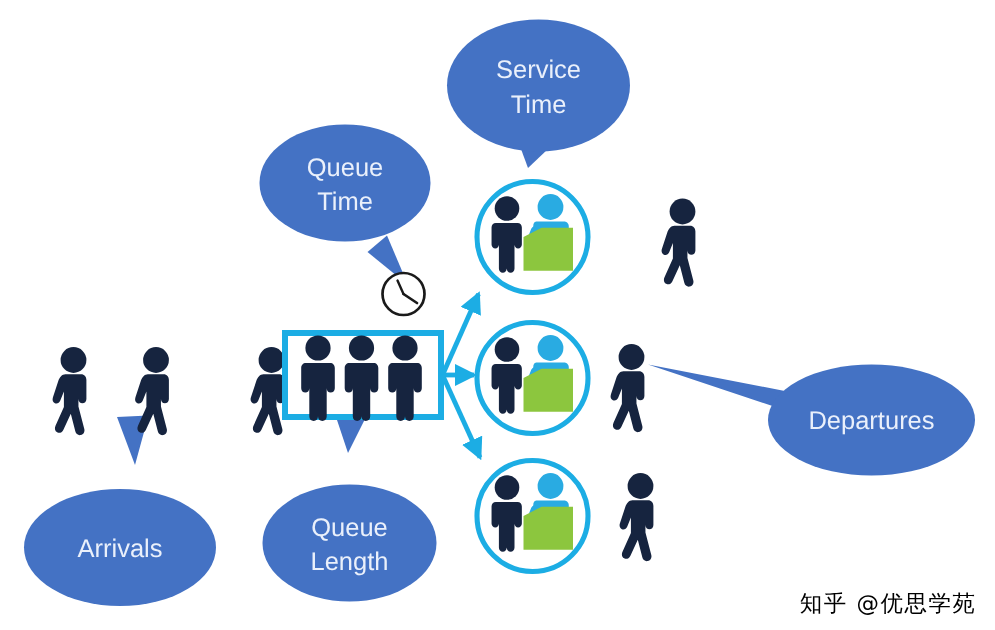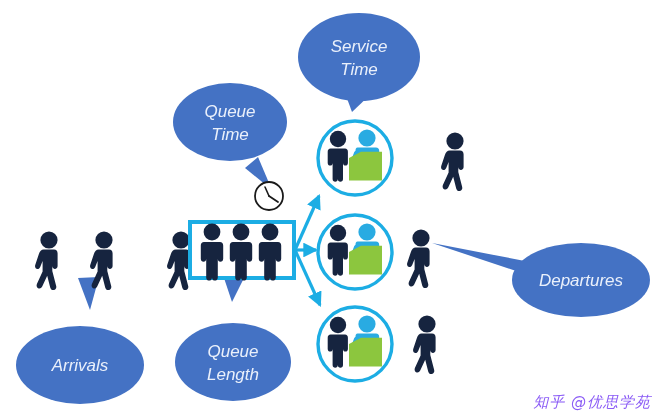--- a/index.html
+++ b/index.html
@@ -9,42 +9,41 @@
   }
   body {
     font-family: "Liberation Sans", sans-serif;
   }
   #canvas {
     position: relative;
     width: 663px;
     height: 420px;
     background: #ffffff;
     overflow: hidden;
-    font-style: italic;
   }
   #scene {
     position: absolute;
     left: 0;
     top: 0;
     width: 663px;
     height: 420px;
   }
   .bubble-text {
     font-family: "Liberation Sans", sans-serif;
     fill: #eaf0fb;
     text-anchor: middle;
     font-size: 17px;
   }
   .watermark {
     position: absolute;
     right: 12px;
     bottom: 8px;
     font-family: "DejaVu Sans", sans-serif;
     font-size: 15px;
-    color: #8b5cf6;
+    color: #000000;
     letter-spacing: 1px;
     user-select: none;
     white-space: nowrap;
   }
 </style>
 </head>
 <body>
 
 <div id="canvas">
 

